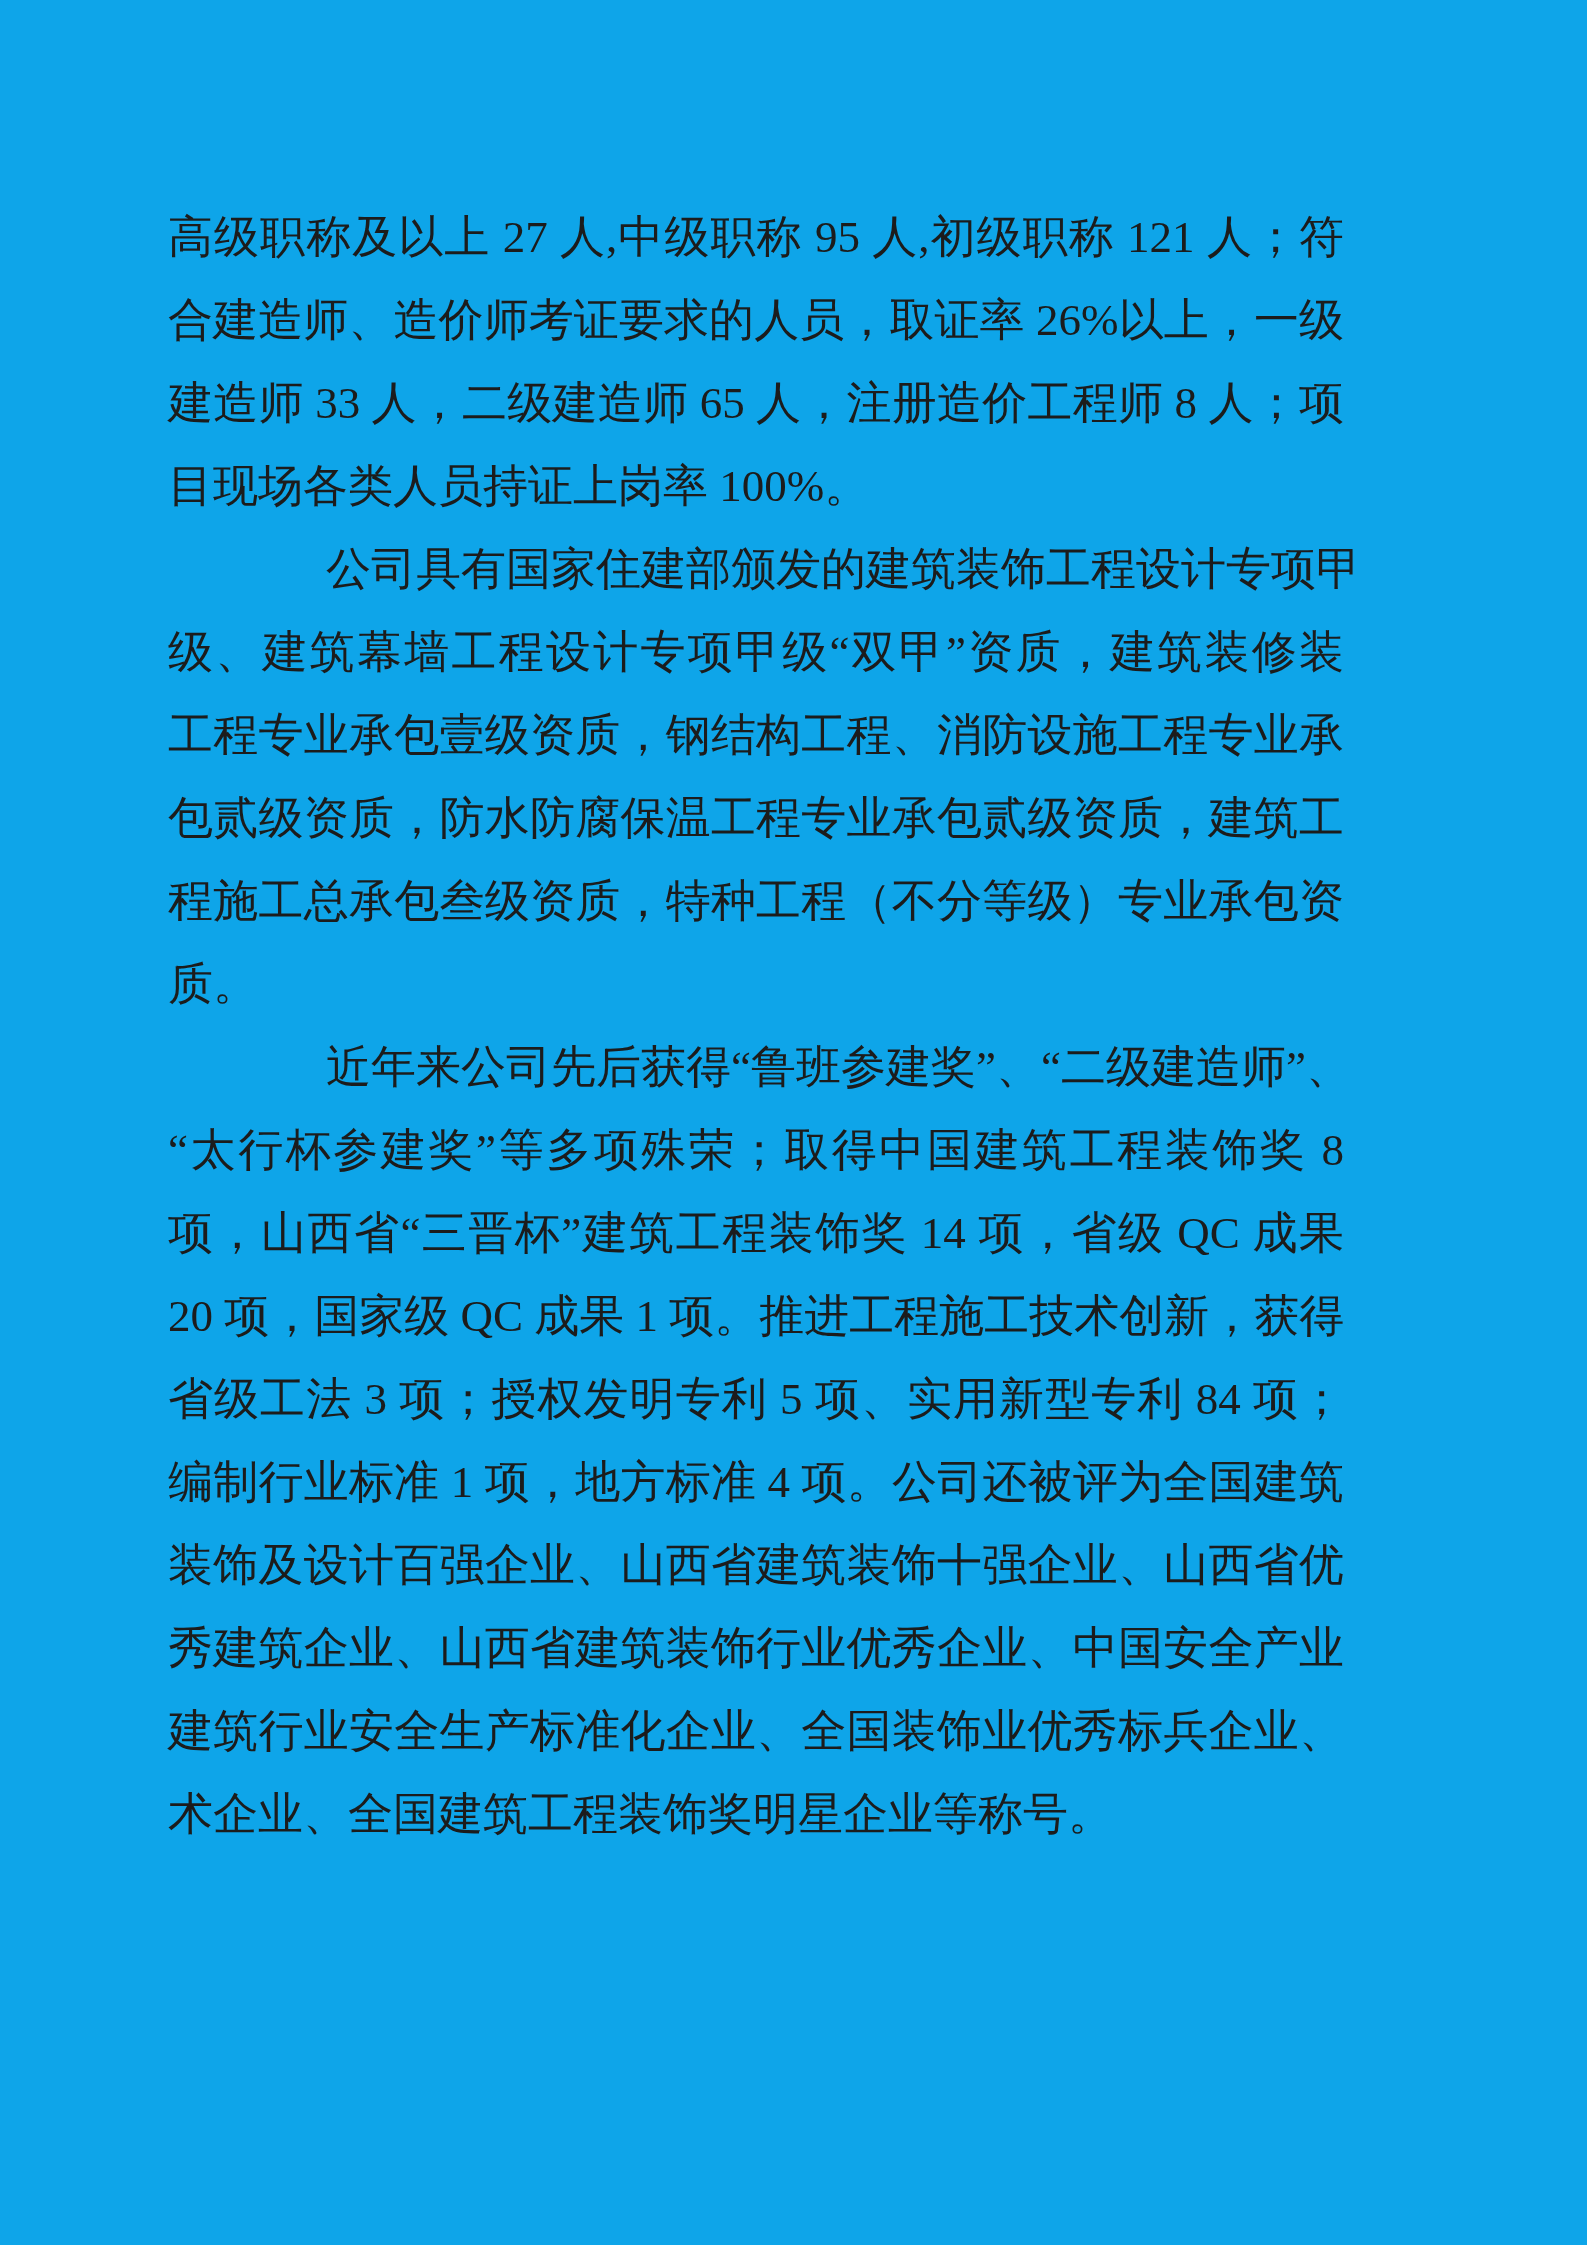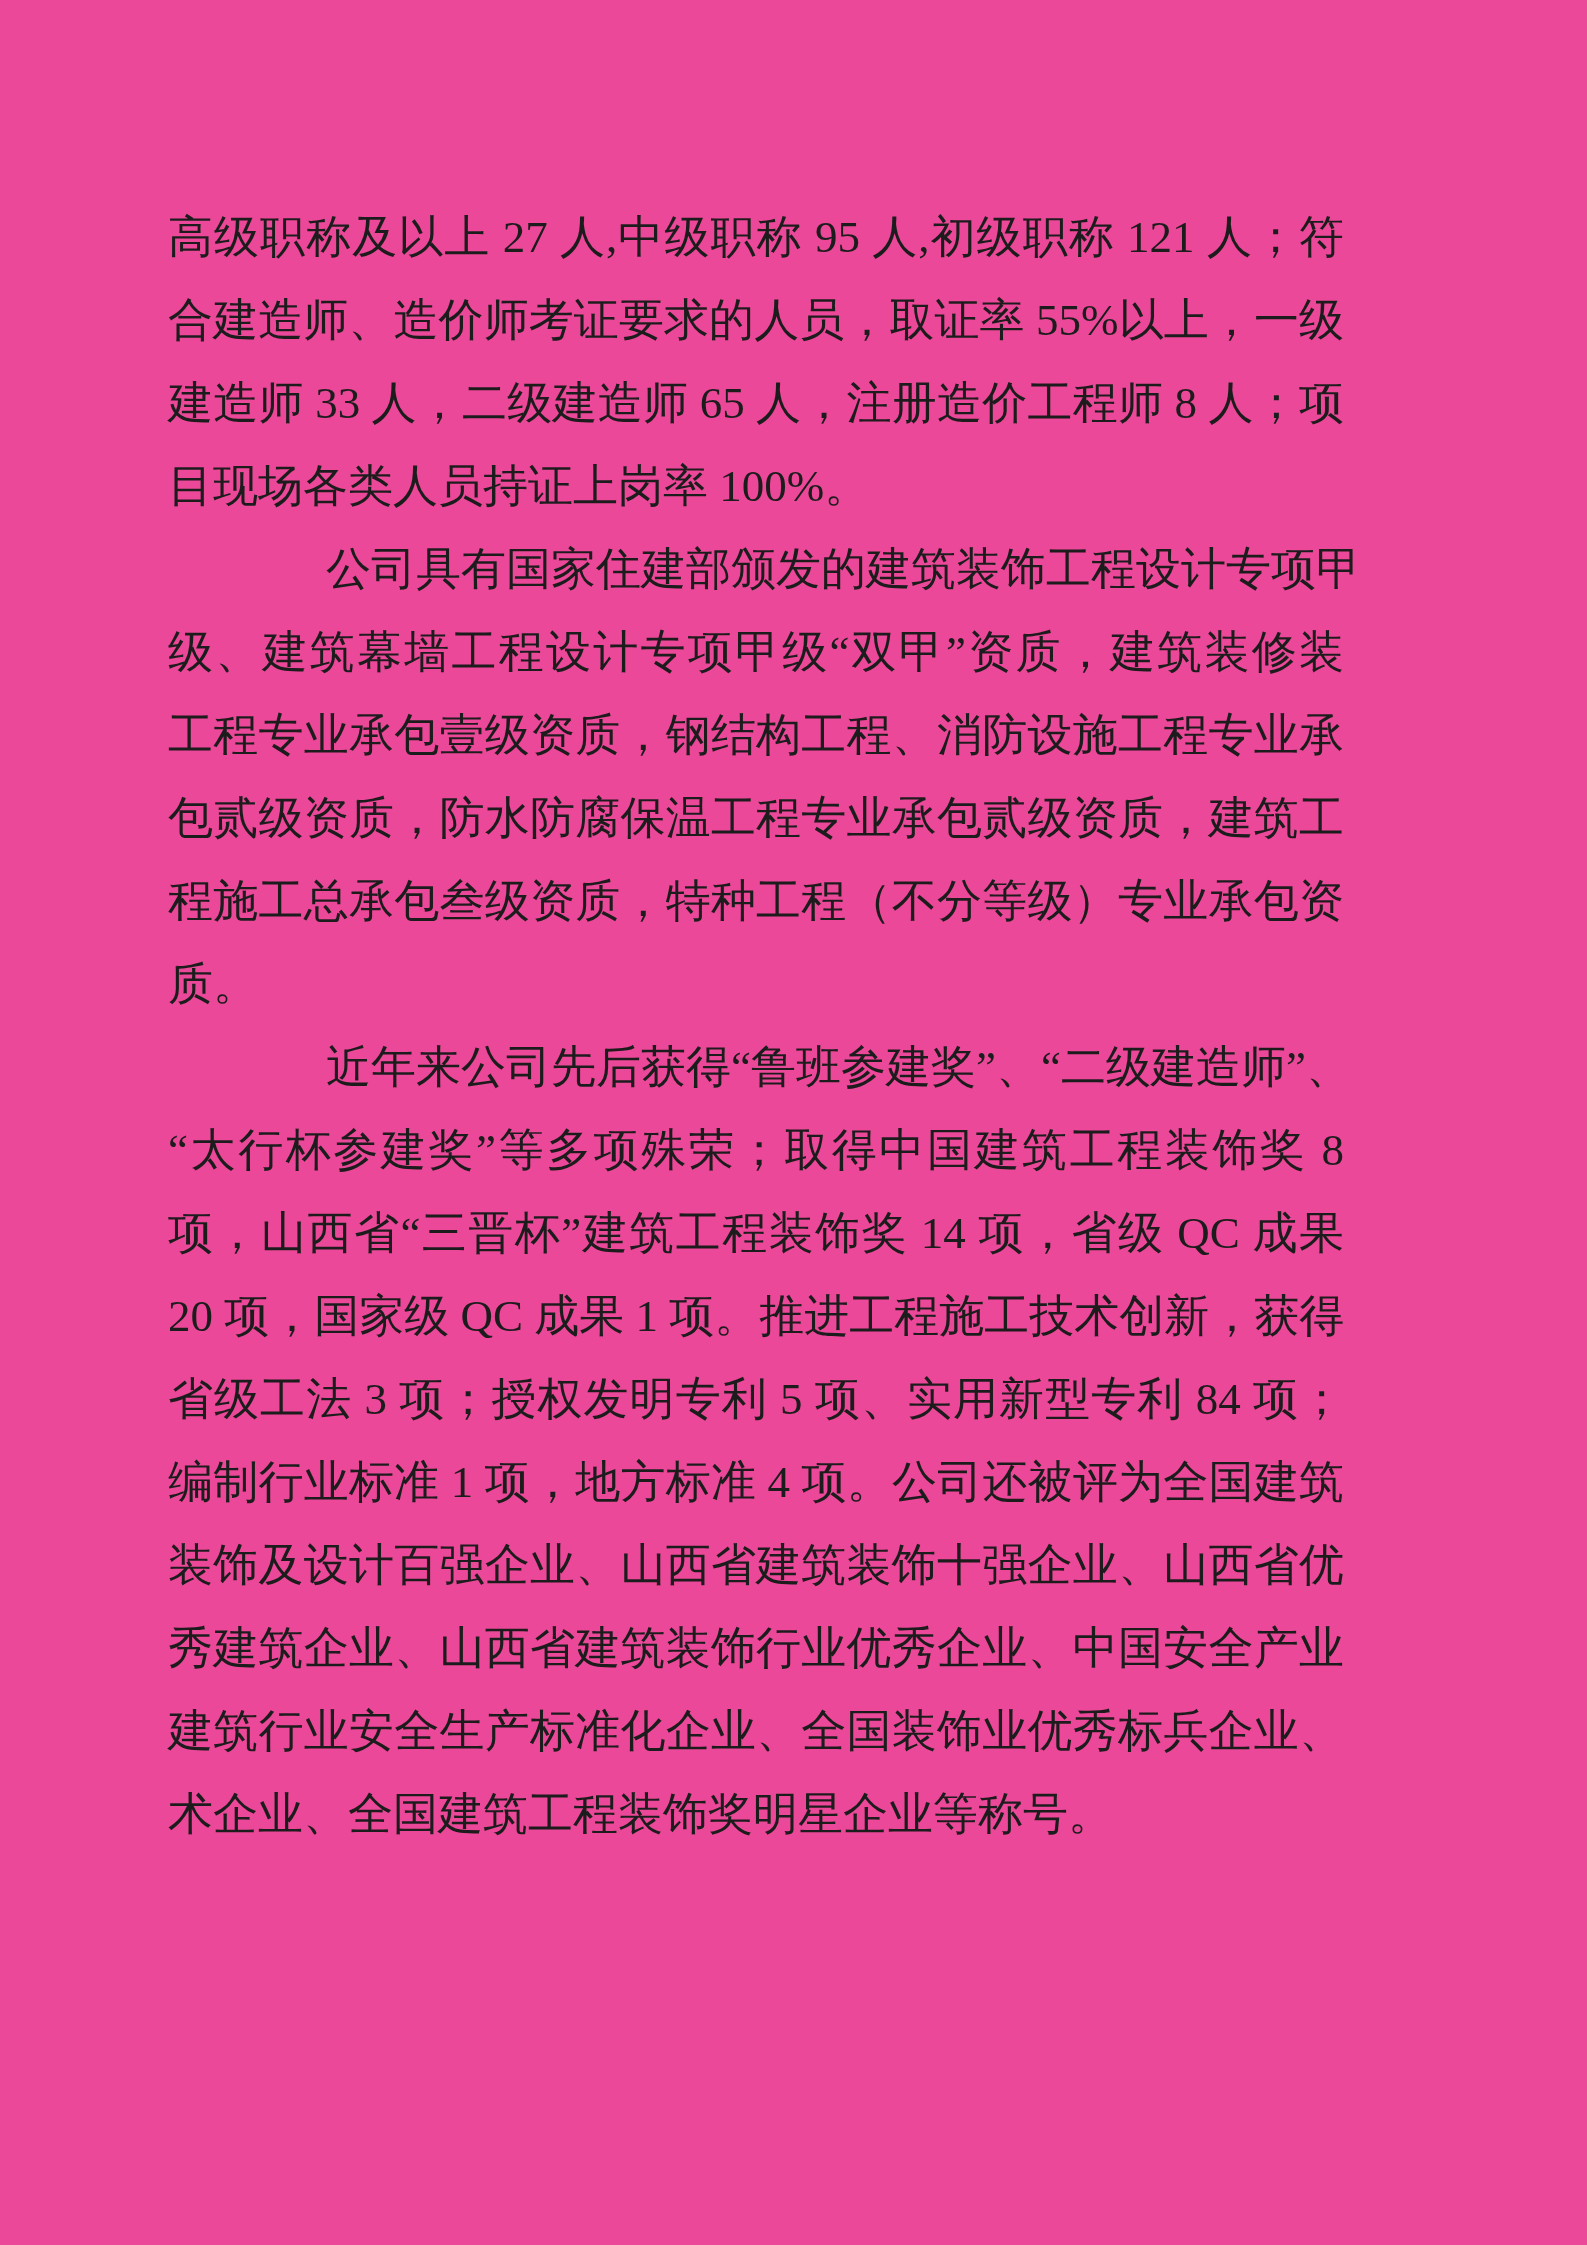--- a/index.html
+++ b/index.html
@@ -38,24 +38,24 @@
     text-align: center;
   }
   .line.indent {
     text-indent: 158px;
     font-family: Liberation Serif, serif;
   }
 </style>
 </head>
 <body>
 
-<div class="page" style="background: #ec4899;">
+<div class="page" style="background: #0ea5e9;">
   <div class="text-block" style="color: rgb(28, 28, 28);">
       <div class="line">高级职称及以上 27 人,中级职称 95 人,初级职称 121 人；符</div>
-      <div class="line">合建造师、造价师考证要求的人员，取证率 55%以上，一级</div>
+      <div class="line">合建造师、造价师考证要求的人员，取证率 26%以上，一级</div>
       <div class="line">建造师 33 人，二级建造师 65 人，注册造价工程师 8 人；项</div>
       <div class="line para-end">目现场各类人员持证上岗率 100%。</div>
       <div class="line indent">公司具有国家住建部颁发的建筑装饰工程设计专项甲</div>
       <div class="line">级、建筑幕墙工程设计专项甲级“双甲”资质，建筑装修装</div>
       <div class="line">工程专业承包壹级资质，钢结构工程、消防设施工程专业承</div>
       <div class="line">包贰级资质，防水防腐保温工程专业承包贰级资质，建筑工</div>
       <div class="line">程施工总承包叁级资质，特种工程（不分等级）专业承包资</div>
       <div class="line para-end">质。</div>
       <div class="line indent">近年来公司先后获得“鲁班参建奖”、“二级建造师”、</div>
       <div class="line">“太行杯参建奖”等多项殊荣；取得中国建筑工程装饰奖 8</div>

